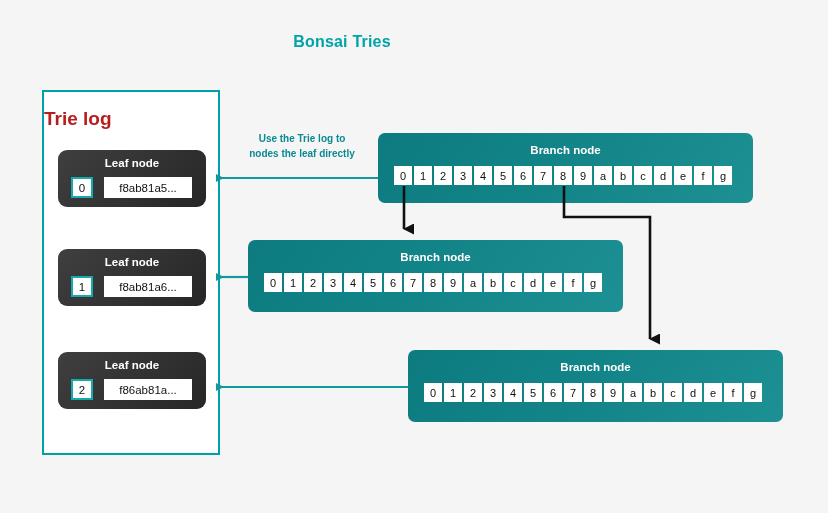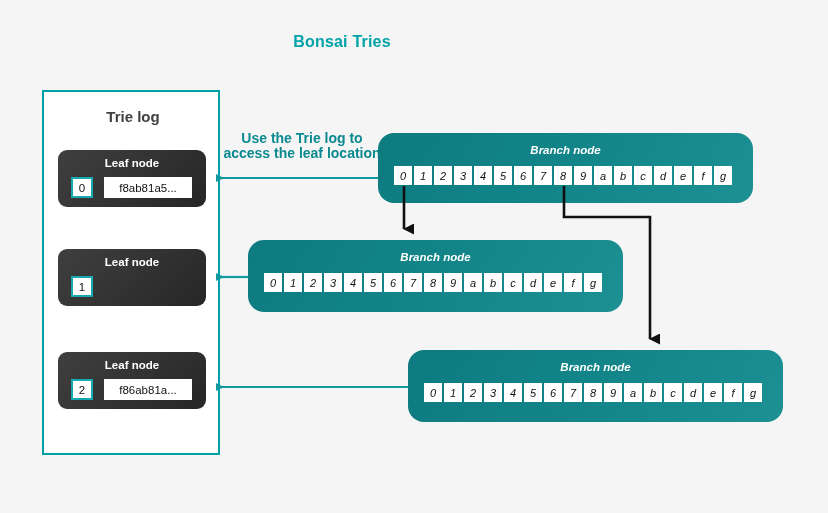--- a/index.html
+++ b/index.html
@@ -51,24 +51,24 @@
     height: 365px;
     background: #ffffff;
     border: 2px solid #00a0a8;
     box-sizing: border-box;
   }
   .trielog-title {
     position: absolute;
     left: 0;
     top: 16px;
     width: 178px;
-    text-align: center;
-    font-size: 15px;
-    font-weight: bold;
-    color: #404040;
+    text-align: left;
+    font-size: 19px;
+    font-weight: bold;
+    color: #b91c1c;
   }
 
   
   .leaf {
     position: absolute;
     left: 58px;
     width: 148px;
     height: 57px;
     background: linear-gradient(135deg, #3f3f3f 0%, #333333 50%, #262626 100%);
     border-radius: 9px;
@@ -111,23 +111,22 @@
     color: #111111;
     display: flex;
     align-items: center;
     justify-content: center;
   }
 
   
   .branch {
     position: absolute;
     background: linear-gradient(125deg, #0d7b80 0%, #128488 45%, #1d9093 100%);
-    border-radius: 16px;
-    box-sizing: border-box;
-    font-style: italic;
+    border-radius: 7px;
+    box-sizing: border-box;
   }
   .branch-label {
     position: absolute;
     left: 0;
     top: 11px;
     width: 100%;
     text-align: center;
     font-size: 11.5px;
     font-weight: bold;
     color: #ffffff;
@@ -150,21 +149,21 @@
     justify-content: center;
   }
 
   
   .annotation {
     position: absolute;
     left: 222px;
     top: 131px;
     width: 160px;
     text-align: center;
-    font-size: 14px;
+    font-size: 10px;
     font-weight: bold;
     line-height: 15px;
     color: #0a8a90;
   }
 
   
   .connectors {
     position: absolute;
     left: 0;
     top: 0;
@@ -186,31 +185,32 @@
 
   <div class="leaf" style="top:150px;">
     <div class="leaf-label">Leaf node</div>
     <div class="leaf-index">0</div>
     <div class="leaf-hash">f8ab81a5...</div>
   </div>
 
   <div class="leaf" style="top:249px;">
     <div class="leaf-label">Leaf node</div>
     <div class="leaf-index">1</div>
+    <div class="leaf-hash">f8ab81a6...</div>
   </div>
 
   <div class="leaf" style="top:352px;">
     <div class="leaf-label">Leaf node</div>
     <div class="leaf-index">2</div>
     <div class="leaf-hash">f86ab81a...</div>
   </div>
 
   <div class="annotation">
     <span>Use the Trie log to</span><br>
-    <span>access the leaf location</span>
+    <span>nodes the leaf directly</span>
   </div>
 
   <div class="branch" style="left:378px; top:133px; width:375px; height:70px;">
     <div class="branch-label">Branch node</div>
     <div class="cells">
         <div class="cell">0</div>
         <div class="cell">1</div>
         <div class="cell">2</div>
         <div class="cell">3</div>
         <div class="cell">4</div>

